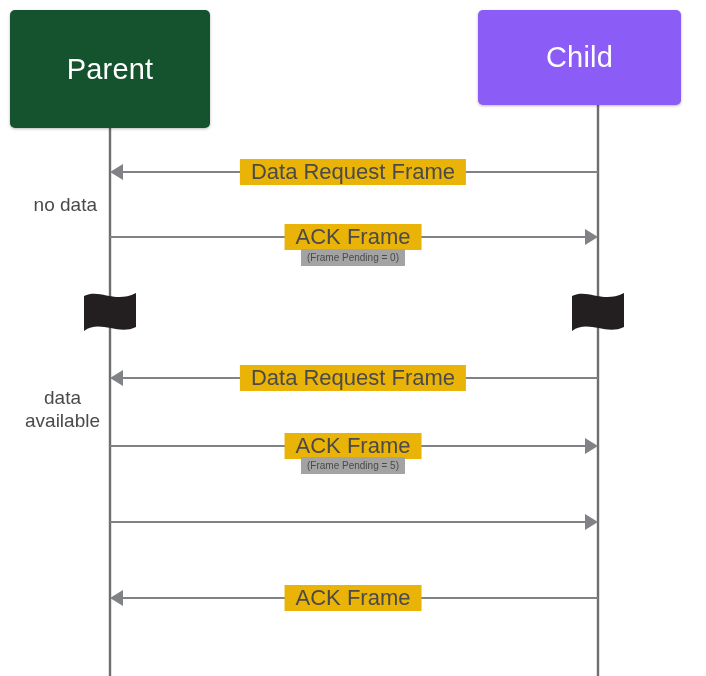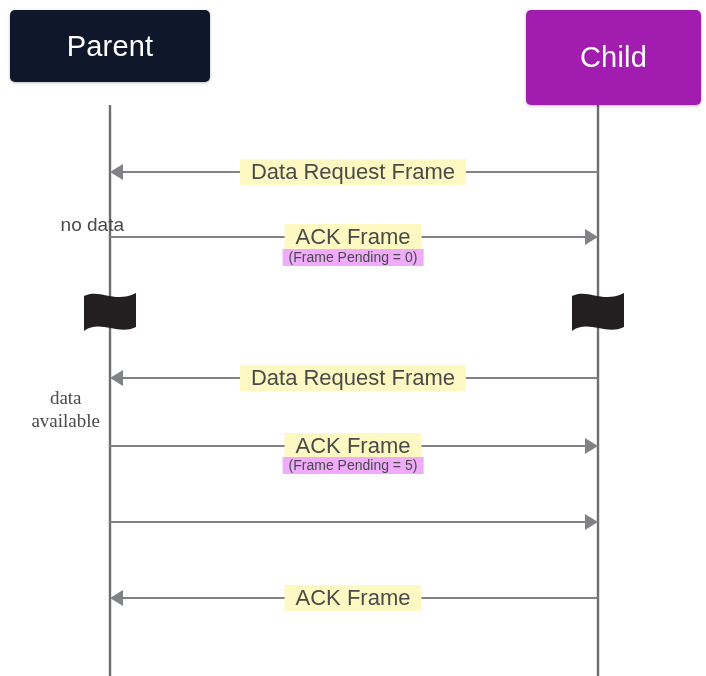--- a/index.html
+++ b/index.html
@@ -34,36 +34,36 @@
     color: #ffffff;
     font-size: 29px;
     font-weight: 400;
     letter-spacing: 0.2px;
     line-height: 1;
     font-family: "Liberation Sans", sans-serif;
   }
   .msg-label {
     position: absolute;
     transform: translate(-50%, -50%);
-    background: #fef9c3;
+    background: #eab308;
     padding: 0 11px;
     color: #4a4a4a;
     font-size: 22px;
     line-height: 26px;
     white-space: nowrap;
     font-family: "Liberation Sans", sans-serif;
   }
   .msg-sublabel {
     position: absolute;
     transform: translate(-50%, 0);
     color: #4a4a4a;
-    font-size: 14px;
+    font-size: 10px;
     line-height: 17px;
     white-space: nowrap;
-    background: #f0abfc;
+    background: #a3a3a3;
     padding: 0 6px;
     font-family: "Liberation Sans", sans-serif;
   }
   .side-note {
     position: absolute;
     transform: translate(-100%, -50%);
     color: #4a4a4a;
     font-size: 19px;
     line-height: 23px;
     text-align: center;
@@ -100,32 +100,32 @@
         <polygon points="598,522 585,514 585,530" fill="#808285"></polygon>
       </g>
       <g>
         <line x1="598" y1="598" x2="123" y2="598" stroke="#808285" stroke-width="2.2"></line>
         <polygon points="110,598 123,590 123,606" fill="#808285"></polygon>
       </g>
       <path d="M 84 296 C 100 288, 114 304, 136 293 L 136 327 C 118 336, 100 319, 84 331 Z" fill="#231f20"></path>
       <path d="M 572 296 C 588 288, 602 304, 624 293 L 624 327 C 606 336, 588 319, 572 331 Z" fill="#231f20"></path>
     </svg>
 
-  <div class="actor-box" id="actor-parent-box" style="left: 10px; top: 10px; width: 200px; height: 72px; background: #0f172a;">
+  <div class="actor-box" id="actor-parent-box" style="left: 10px; top: 10px; width: 200px; height: 118px; background: #14532d;">
     <span class="actor-label">Parent</span>
   </div>
-  <div class="actor-box" id="actor-child-box" style="left: 526px; top: 10px; width: 175px; height: 95px; background: #a21caf;">
+  <div class="actor-box" id="actor-child-box" style="left: 478px; top: 10px; width: 203px; height: 95px; background: #8b5cf6;">
     <span class="actor-label">Child</span>
   </div>
 
   <div class="msg-label" id="label-msg-1" style="left: 353px; top: 172px; color: rgb(74, 74, 74);">Data Request Frame</div>
   <div class="msg-label" id="label-msg-2" style="left: 353px; top: 237px; color: rgb(74, 74, 74);">ACK Frame</div>
   <div class="msg-sublabel" id="sublabel-msg-2" style="left: 353px; top: 249px; color: rgb(74, 74, 74);">(Frame Pending = 0)</div>
   <div class="msg-label" id="label-msg-3" style="left: 353px; top: 378px; color: rgb(74, 74, 74);">Data Request Frame</div>
   <div class="msg-label" id="label-msg-4" style="left: 353px; top: 446px; color: rgb(74, 74, 74);">ACK Frame</div>
   <div class="msg-sublabel" id="sublabel-msg-4" style="left: 353px; top: 457px; color: rgb(74, 74, 74);">(Frame Pending = 5)</div>
   <div class="msg-label" id="label-msg-6" style="left: 353px; top: 598px; color: rgb(74, 74, 74);">ACK Frame</div>
 
-  <div class="side-note" id="note-0" style="left: 97px; top: 224px; color: rgb(74, 74, 74); margin-left: 27px;">no data</div>
-  <div class="side-note" id="note-1" style="left: 100px; top: 409px; color: rgb(74, 74, 74); font-family: Liberation Serif, serif;">data
+  <div class="side-note" id="note-0" style="left: 97px; top: 204px; color: rgb(74, 74, 74);">no data</div>
+  <div class="side-note" id="note-1" style="left: 100px; top: 409px; color: rgb(74, 74, 74);">data
 available</div>
 
 </div>
 
 </body></html>

